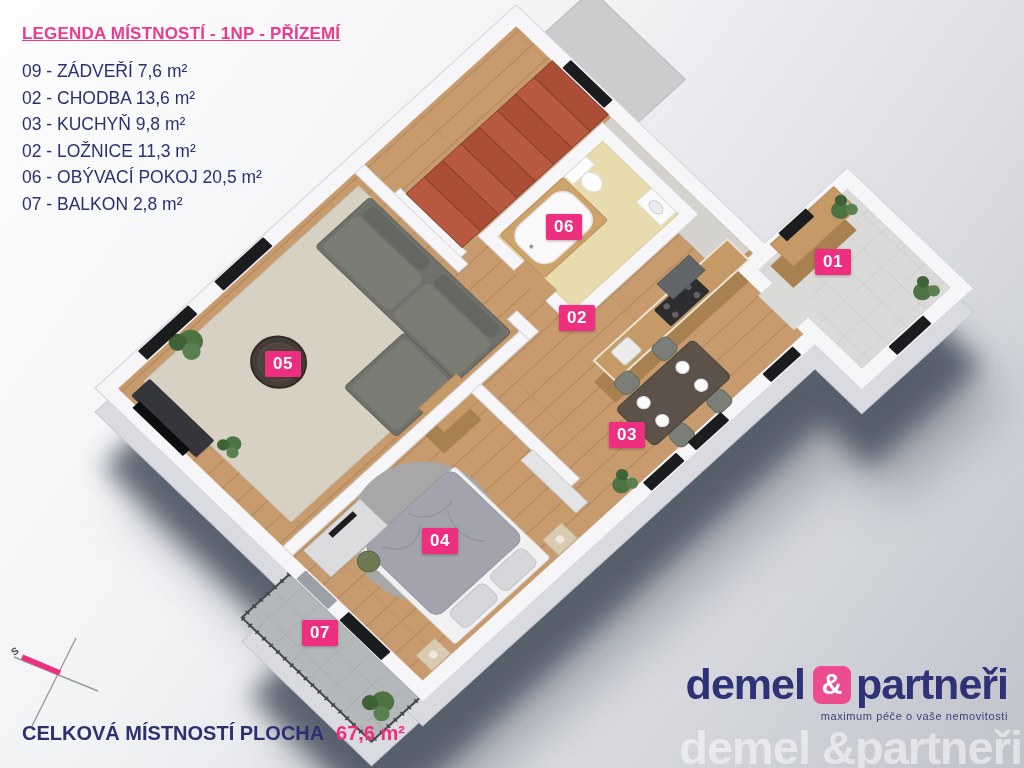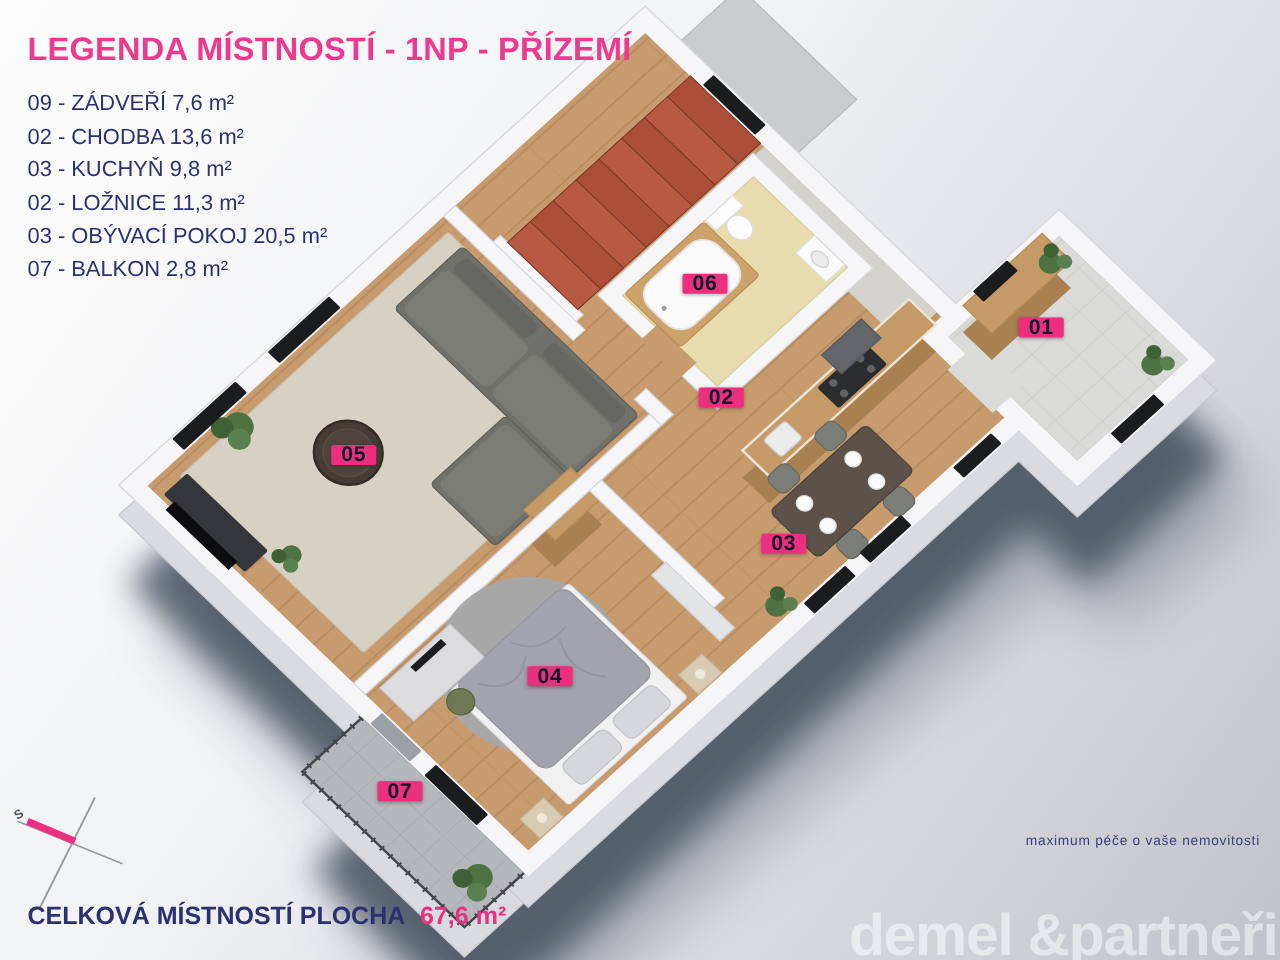--- a/index.html
+++ b/index.html
@@ -4,30 +4,30 @@
 <style>
   html,body{margin:0;padding:0;background:#888;}
   .stage{
     position:relative;width:1024px;height:768px;overflow:hidden;
     font-family:"Liberation Sans",sans-serif;
     background:linear-gradient(125deg,#fdfdfd 0%,#f2f3f5 38%,#dcdee2 68%,#bfc3ca 100%);
   }
   svg{position:absolute;left:0;top:0;}
   
   .legend{position:absolute;left:22px;top:24px;z-index:5;}
-  .legend-title{font-size:26px;font-weight:bold;color:#ee3a8e;letter-spacing:.2px;margin:0 0 14px 0;}
+  .legend-title{font-size:17px;font-weight:bold;color:#ee3a8e;letter-spacing:.2px;margin:0 0 14px 0;text-decoration:underline;}
   .legend-item{font-size:17.5px;color:#2b3070;line-height:26.5px;white-space:nowrap;}
   
   .total{position:absolute;left:22px;top:722px;z-index:5;font-size:20px;font-weight:bold;white-space:nowrap;}
   .total .lbl{color:#2b3070;}
   .total .val{color:#ee2f80;margin-left:7px;}
   
   .badge{
-    position:absolute;z-index:6;width:36px;height:16px;background:#ee2f80;border-radius:2px;
-    color:#0f172a;font-size:17px;font-weight:bold;display:flex;align-items:center;justify-content:center;
+    position:absolute;z-index:6;width:36px;height:26px;background:#ee2f80;border-radius:2px;
+    color:#ffffff;font-size:17px;font-weight:bold;display:flex;align-items:center;justify-content:center;
     transform:translate(-50%,-50%);box-shadow:0 1px 3px rgba(60,20,40,.35);letter-spacing:.5px;
   }
   
   .logo{position:absolute;right:16px;top:663px;z-index:7;text-align:right;}
   .logo-row{display:flex;align-items:center;justify-content:flex-end;}
   .logo-word{font-size:43px;font-weight:bold;color:#2e3277;letter-spacing:-1px;line-height:1;}
   .logo-amp{
     width:38px;height:38px;background:#ee4c90;border-radius:8px;margin:0 5px 0 8px;
     display:flex;align-items:center;justify-content:center;
     color:#fff;font-size:29px;font-weight:bold;line-height:1;
@@ -280,36 +280,41 @@
       <text x="14" y="656" font-size="10" font-weight="bold" fill="#4a4a4a" transform="rotate(-33 14 656)">S</text>
     </g>
   </svg>
 
   <div class="legend">
     <div class="legend-title">LEGENDA MÍSTNOSTÍ - 1NP - PŘÍZEMÍ</div>
     <div class="legend-item">09 - ZÁDVEŘÍ 7,6 m²</div>
     <div class="legend-item">02 - CHODBA 13,6 m²</div>
     <div class="legend-item">03 - KUCHYŇ 9,8 m²</div>
     <div class="legend-item">02 - LOŽNICE 11,3 m²</div>
-    <div class="legend-item">03 - OBÝVACÍ POKOJ 20,5 m²</div>
+    <div class="legend-item">06 - OBÝVACÍ POKOJ 20,5 m²</div>
     <div class="legend-item">07 - BALKON 2,8 m²</div>
   </div>
 
   <div class="badge" style="left:833px;top:262px">01</div>
   <div class="badge" style="left:577px;top:318px">02</div>
   <div class="badge" style="left:627px;top:435px">03</div>
   <div class="badge" style="left:440px;top:541px">04</div>
   <div class="badge" style="left:283px;top:364px">05</div>
   <div class="badge" style="left:564px;top:227px">06</div>
   <div class="badge" style="left:320px;top:633px">07</div>
 
   <div class="total">
     <span class="lbl">CELKOVÁ MÍSTNOSTÍ PLOCHA</span>
     <span class="val">67,6 m²</span>
   </div>
 
   <div class="watermark">demel &amp;partneři</div>
 
   <div class="logo">
+    <div class="logo-row">
+      <span class="logo-word">demel</span>
+      <span class="logo-amp">&amp;</span>
+      <span class="logo-word">partneři</span>
+    </div>
     <div class="logo-tag">maximum péče o vaše nemovitosti</div>
   </div>
 
 </div>
 
 </body></html>

